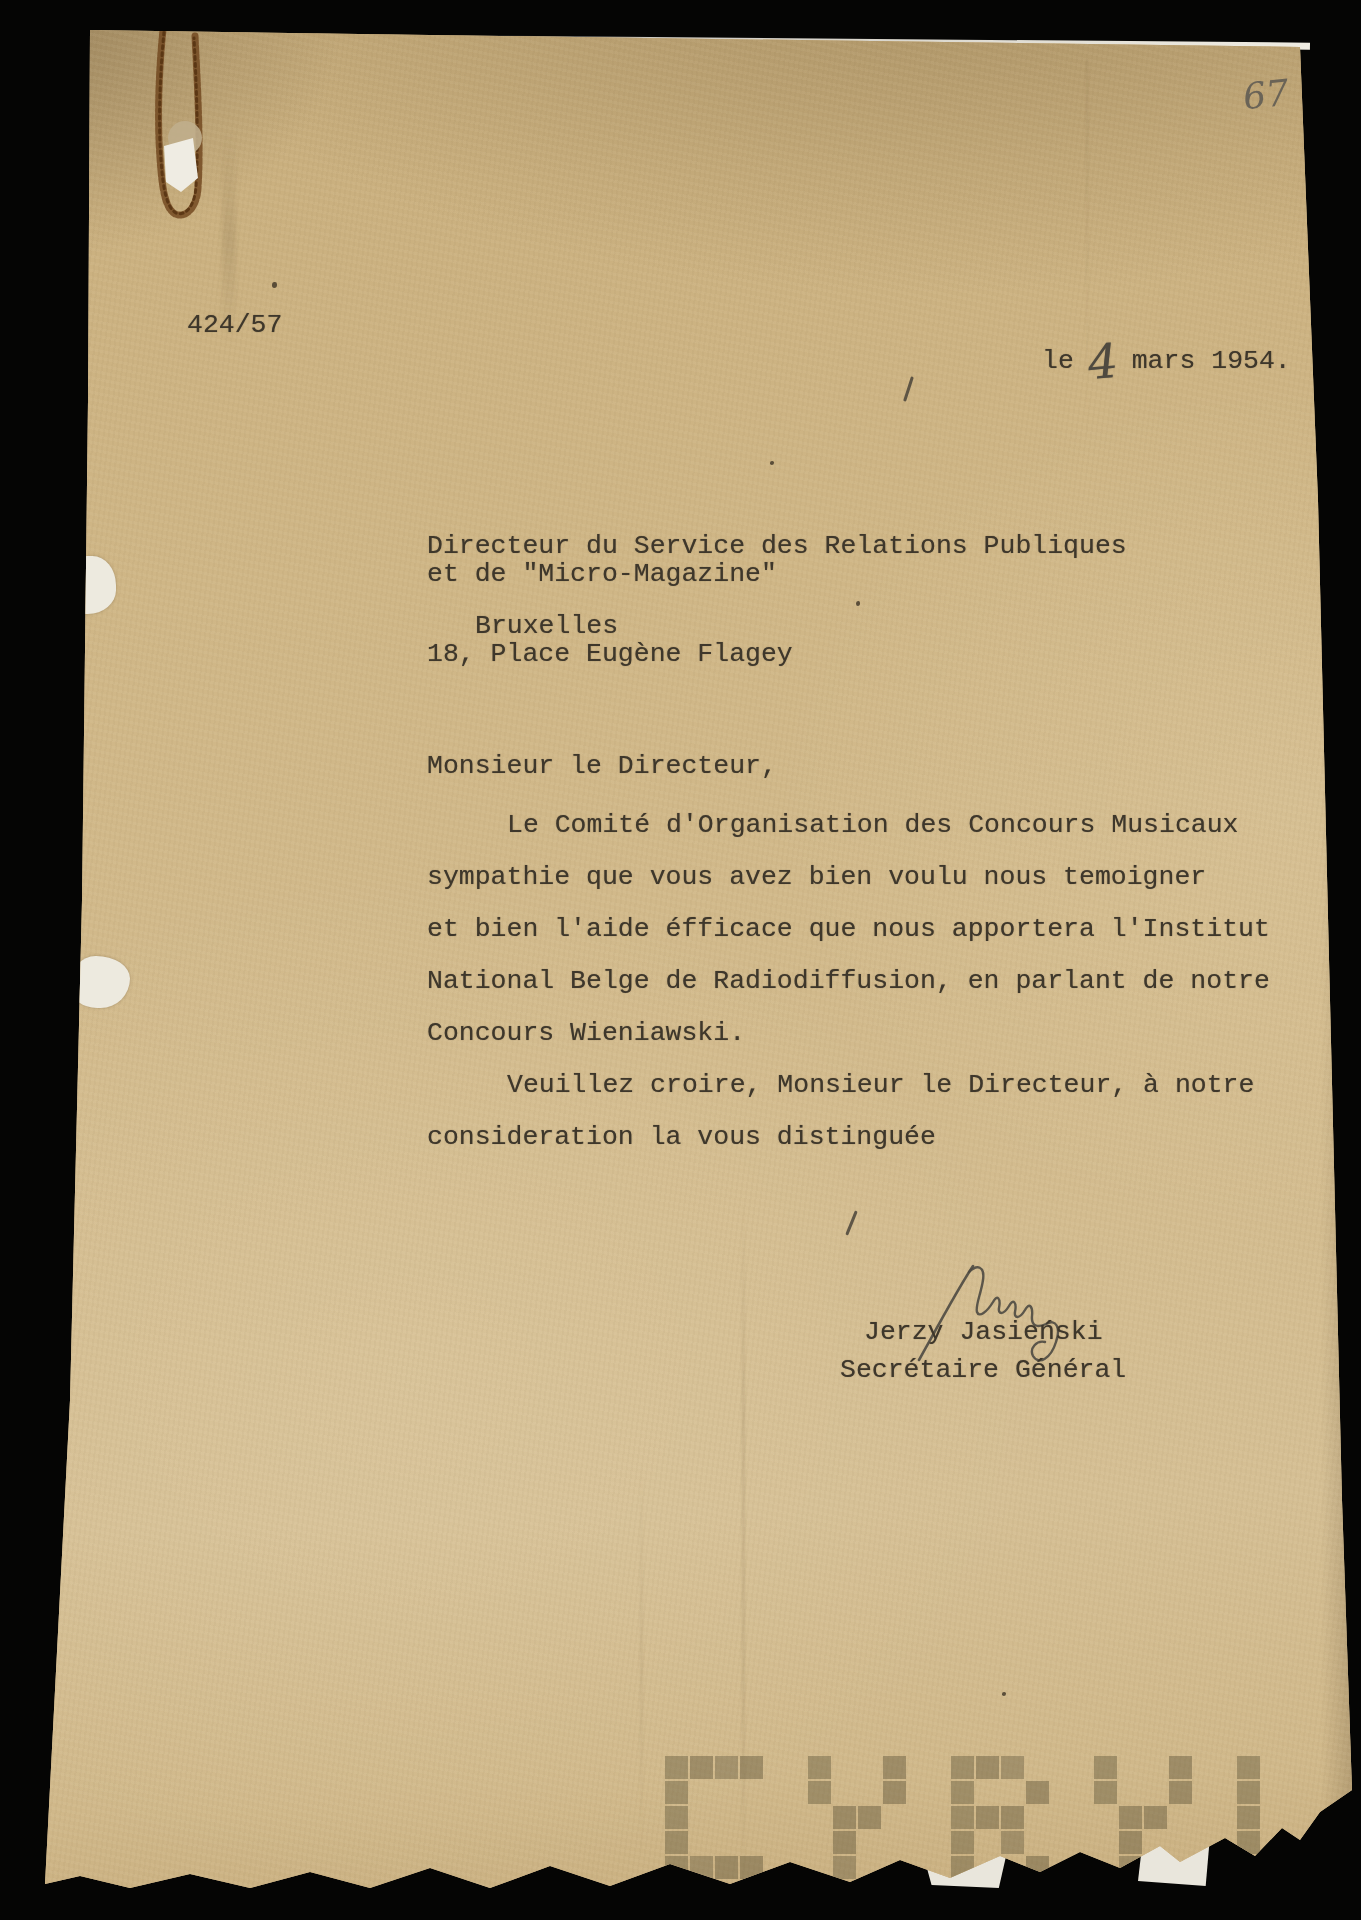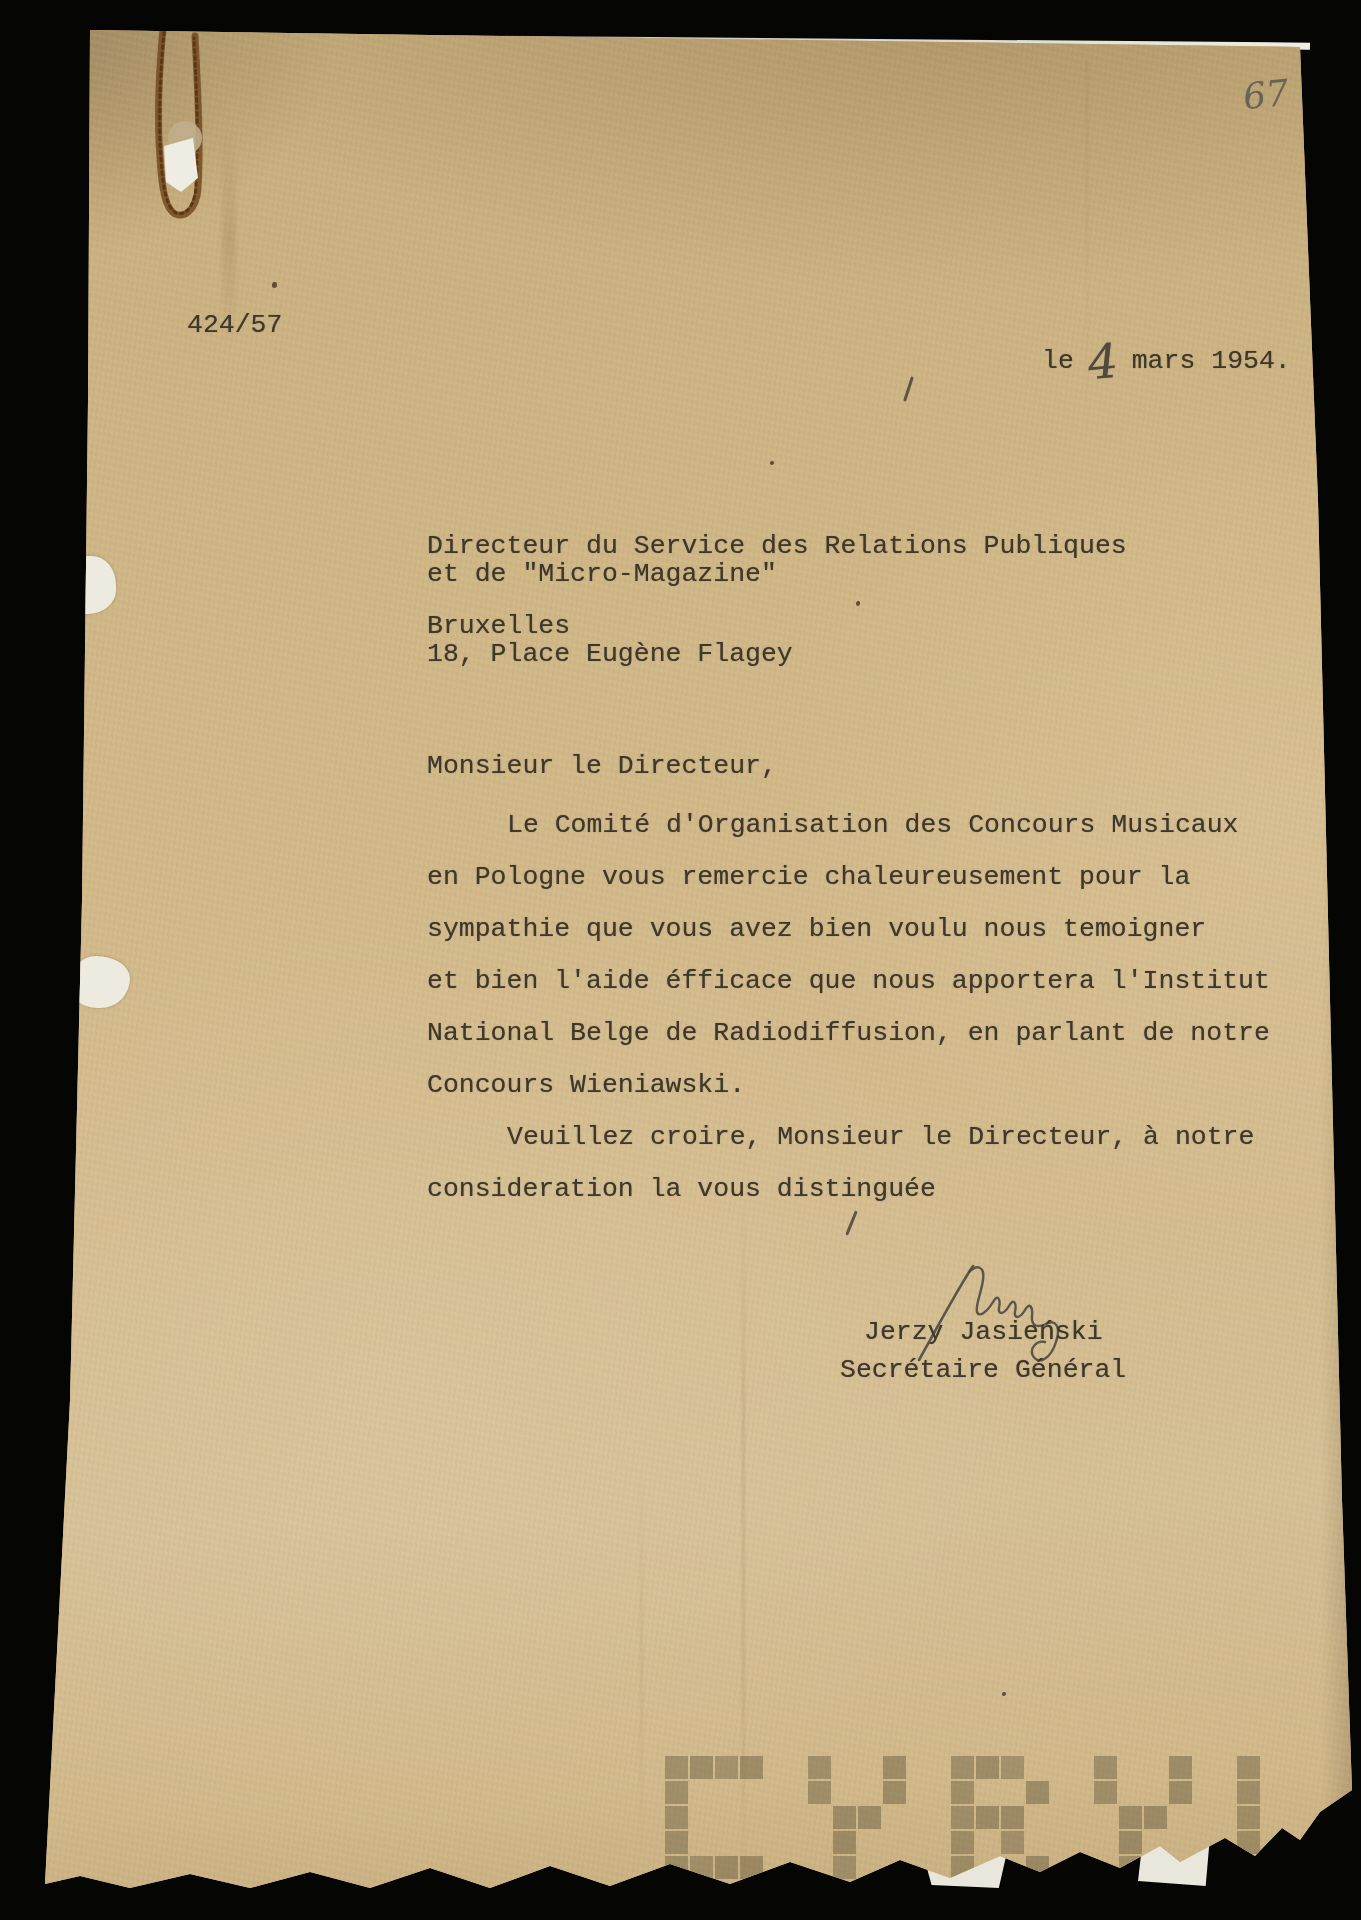--- a/index.html
+++ b/index.html
@@ -59,21 +59,21 @@
             color:#3e372b;font-size:26.5px;text-shadow:0 0 1px rgba(62,55,43,.55);}
   .dateline .day{font-family:"DejaVu Serif",serif;font-style:italic;font-size:47px;color:#4f4a40;
                  transform:rotate(-5deg);margin-top:-12px;font-weight:400;}
   .mark{position:absolute;width:3px;background:#4a443a;border-radius:2px;opacity:.85;}
   .slash1{left:907px;top:376px;height:26px;transform:rotate(18deg);}
   .slash2{left:850px;top:1210px;height:26px;transform:rotate(22deg);}
 
   .address{position:absolute;left:427px;top:532px;}
   .address .line{position:relative;color:#3e372b;font-size:26.5px;line-height:28px;white-space:pre;
                  text-shadow:0 0 1px rgba(62,55,43,.55);}
-  .address .line.gap{margin-top:24px;}
+  .address .line.gap{margin-top:24px;margin-left:48px;}
   .salutation{left:427px;top:752px;}
   .letter-body{position:absolute;left:427px;top:810px;}
   .letter-body .line{position:relative;height:52px;color:#3e372b;font-size:26.5px;white-space:pre;
                      text-shadow:0 0 1px rgba(62,55,43,.55);}
   .letter-body .line.indent{padding-left:80px;}
 
   .signature{position:absolute;left:905px;top:1256px;}
   .sig-name{left:864px;top:1318px;}
   .sig-title{left:840px;top:1356px;}
 
@@ -132,21 +132,20 @@
       <div class="line">Directeur du Service des Relations Publiques</div>
       <div class="line">et de "Micro-Magazine"</div>
       <div class="line gap">Bruxelles</div>
       <div class="line">18, Place Eugène Flagey</div>
     </div>
 
     <div class="typed salutation">Monsieur le Directeur,</div>
 
     <div class="letter-body">
       <div class="line indent">Le Comité d'Organisation des Concours Musicaux</div>
-      <div class="line">en Pologne vous remercie chaleureusement pour la</div>
       <div class="line">sympathie que vous avez bien voulu nous temoigner</div>
       <div class="line">et bien l'aide éfficace que nous apportera l'Institut</div>
       <div class="line">National Belge de Radiodiffusion, en parlant de notre</div>
       <div class="line">Concours Wieniawski.</div>
       <div class="line indent">Veuillez croire, Monsieur le Directeur, à notre</div>
       <div class="line">consideration la vous distinguée</div>
     </div>
 
     <div class="mark slash2"></div>
 

